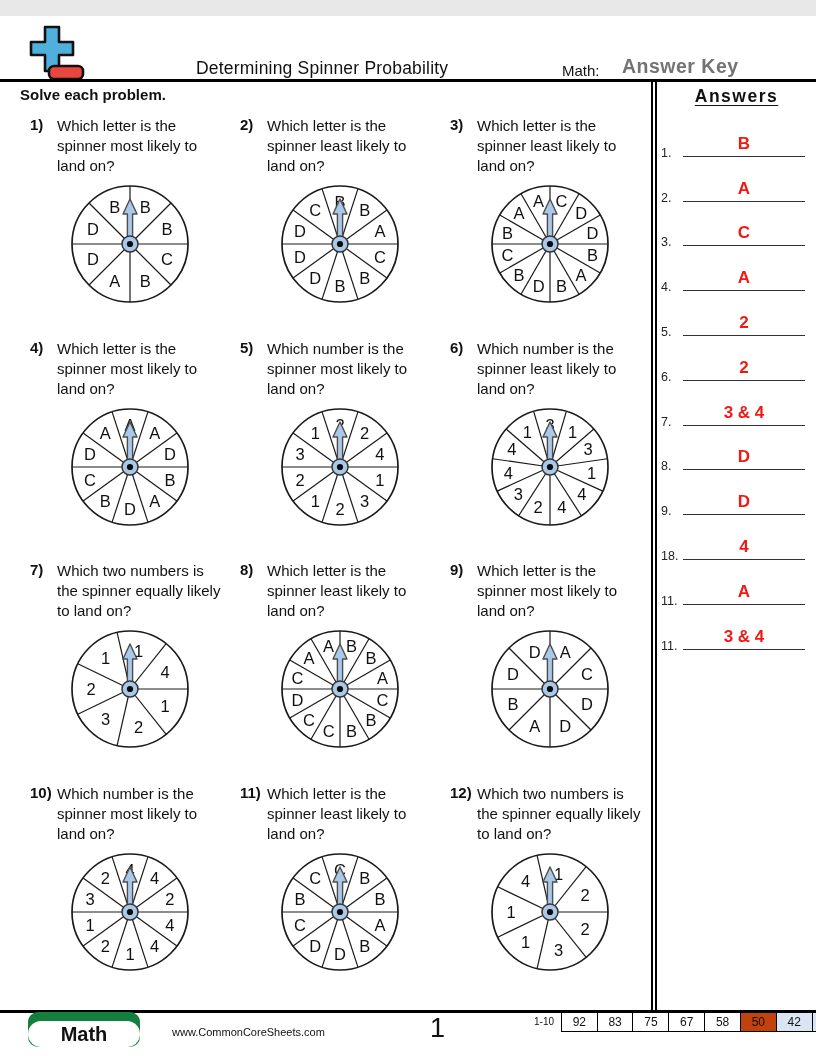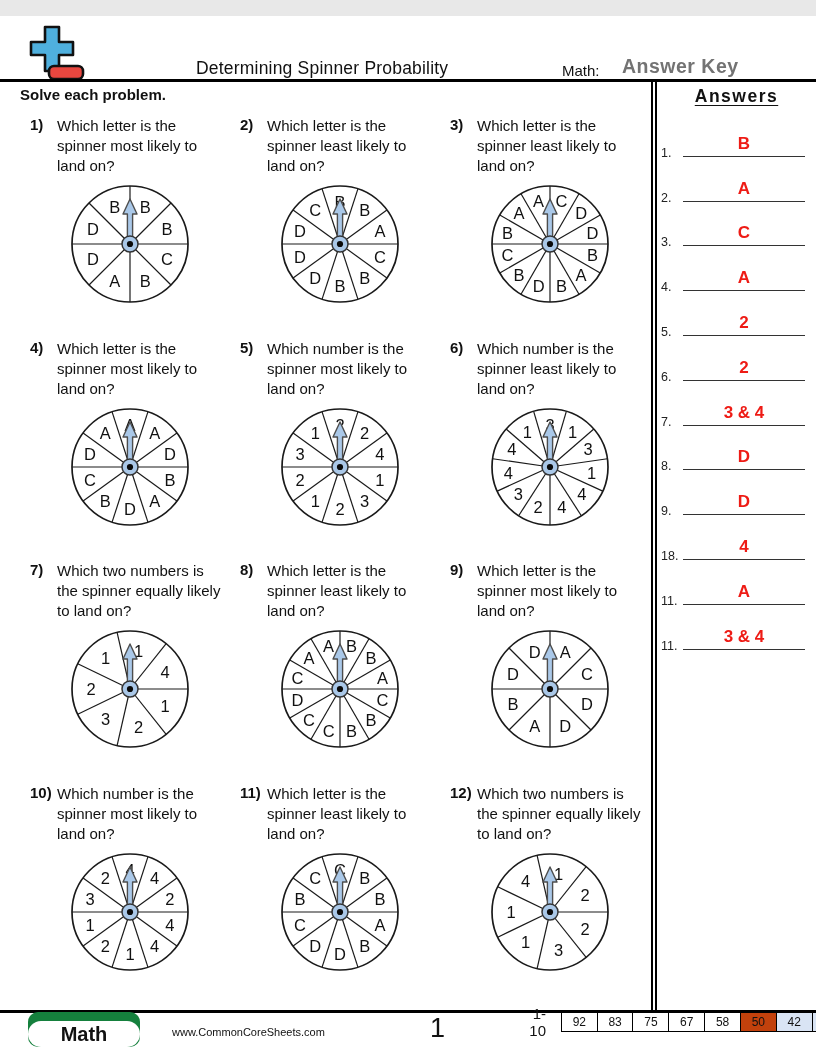--- a/index.html
+++ b/index.html
@@ -42,21 +42,21 @@
   .ftr-line { position:absolute; left:0; top:994px; width:816px; height:2.5px; background:#000; }
   .badge { position:absolute; left:28px; top:996px; width:112px; height:35px; background:#15803d;
            border-radius:10px; display:flex; align-items:flex-end; justify-content:center; }
   .badge-inner { width:128px; height:26px; background:#fff; border-radius:999px;
                  display:flex; align-items:center; justify-content:center; }
   .badge-label { font-size:20px; font-weight:bold; }
   .website { position:absolute; left:172px; top:1010px; font-size:11px; }
   .page-num { position:absolute; left:430px; top:997px; font-size:27px; }
   .score-table { position:absolute; left:516px; top:996px; }
   .score-row { display:flex; align-items:stretch; height:19.5px; }
-  .score-label { width:46px; font-size:15px; text-align:right; padding-right:16px;
+  .score-label { width:46px; font-size:10px; text-align:right; padding-right:8px;
                  display:flex; align-items:center; justify-content:flex-end; }
   .score-cell { width:37px; border:1.2px solid #000; margin-left:-1.2px; font-size:12px;
                 display:flex; align-items:center; justify-content:center; background:#fff; }
   .score-row + .score-row .score-cell { margin-top:-1.2px; height:20.7px; }
 </style>
 </head>
 <body>
 
 <div class="page">
 

